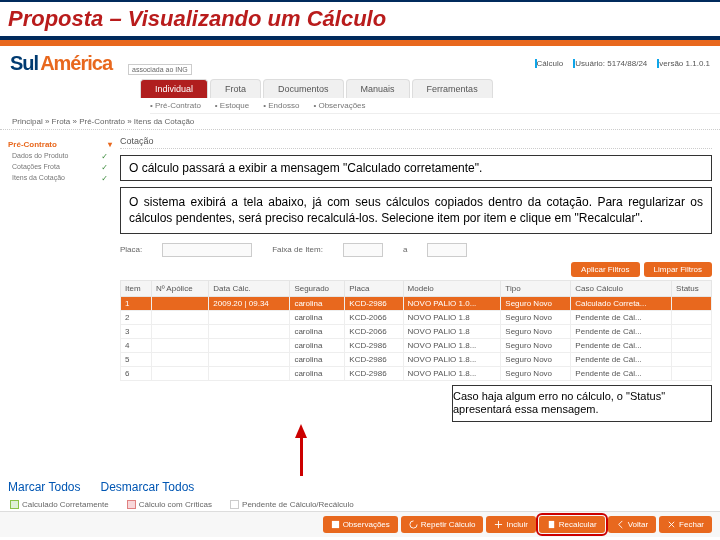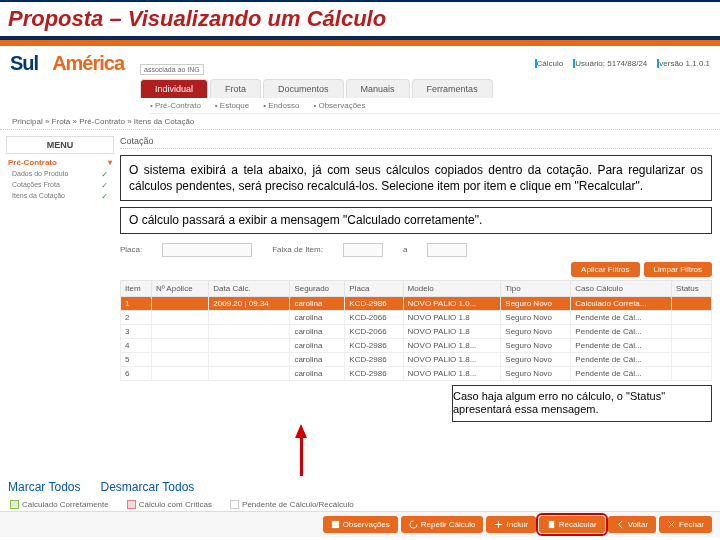--- a/index.html
+++ b/index.html
@@ -3,21 +3,21 @@
 <meta charset="utf-8">
 <style>
   * { margin: 0; padding: 0; box-sizing: border-box; }
   body { font-family: Arial, sans-serif; width: 720px; height: 540px; background: #fff; overflow: hidden; }
   
   .slide-header { background: #fff; border-bottom: 4px solid #002a5c; border-top: 2px solid #002a5c; padding: 4px 8px; }
   .slide-title { color: #b91c1c; font-size: 22px; font-weight: bold; font-style: italic; }
   .orange-bar { height: 6px; background: #e8681e; }
   
   .app-top { display: flex; align-items: center; padding: 6px 10px 4px; gap: 16px; }
-  .logo { display: flex; align-items: baseline; gap: 14px; }
+  .logo { display: flex; align-items: baseline; gap: 2px; }
   .logo-sul { color: #003a70; font-size: 20px; font-weight: bold; letter-spacing: -1px; }
   .logo-am { color: #e8681e; font-size: 20px; font-weight: bold; letter-spacing: -1px; }
   .logo-ing { font-size: 7px; color: #666; border: 1px solid #ccc; padding: 1px 3px; align-self: flex-end; }
   
   .top-right { flex: 1; display: flex; justify-content: flex-end; gap: 10px; font-size: 8px; color: #555; }
   .top-right span { border-left: 2px solid #0ea5e9; }
   
   .main-tabs { display: flex; gap: 2px; margin-left: 140px; }
   .main-tab { background: #f0f0f0; color: #555; font-size: 9px; padding: 4px 14px; border-radius: 4px 4px 0 0; border: 1px solid #ddd; border-bottom: none; text-align: right; }
   .main-tab.active { background: #b01e1e; color: #fff; }
@@ -101,21 +101,20 @@
   <span>Pré-Contrato</span>
   <span>Estoque</span>
   <span>Endosso</span>
   <span>Observações</span>
 </div>
 
 <div class="breadcrumb">Principal » Frota » Pré-Contrato » Itens da Cotação</div>
 
 <div class="content">
   <div class="sidebar">
-    <div class="menu-hdr">MENU</div>
     <div class="menu-sec">
       <span>Pré-Contrato</span>
       <span class="arr">▾</span>
     </div>
     <div class="menu-item">
       <span>Dados do Produto</span>
         <span class="chk">✓</span>
     </div>
     <div class="menu-item">
       <span>Cotações Frota</span>
@@ -123,25 +122,25 @@
     </div>
     <div class="menu-item">
       <span>Itens da Cotação</span>
         <span class="chk">✓</span>
     </div>
   </div>
 
   <div class="main">
     <div class="sec-title">Cotação</div>
 
+    <div class="info-box" style="padding:4px 8px;">
+      <span>O cálculo passará a exibir a mensagem "Calculado corretamente".</span>
+    </div>
     <div class="info-box">
       <span>O sistema exibirá a tela abaixo, já com seus cálculos copiados dentro da cotação. Para regularizar os cálculos pendentes, será preciso recalculá-los. Selecione item por item e clique em "Recalcular".</span>
-    </div>
-    <div class="info-box" style="padding:4px 8px;">
-      <span>O cálculo passará a exibir a mensagem "Calculado corretamente".</span>
     </div>
 
     <div class="form-row">
       <span>Placa:</span>
       <input class="form-input" style="">
       <span>Faixa de Item:</span>
       <input class="form-input" style="width: 40px;">
       <span>a</span>
       <input class="form-input" style="width: 40px;">
     </div>

